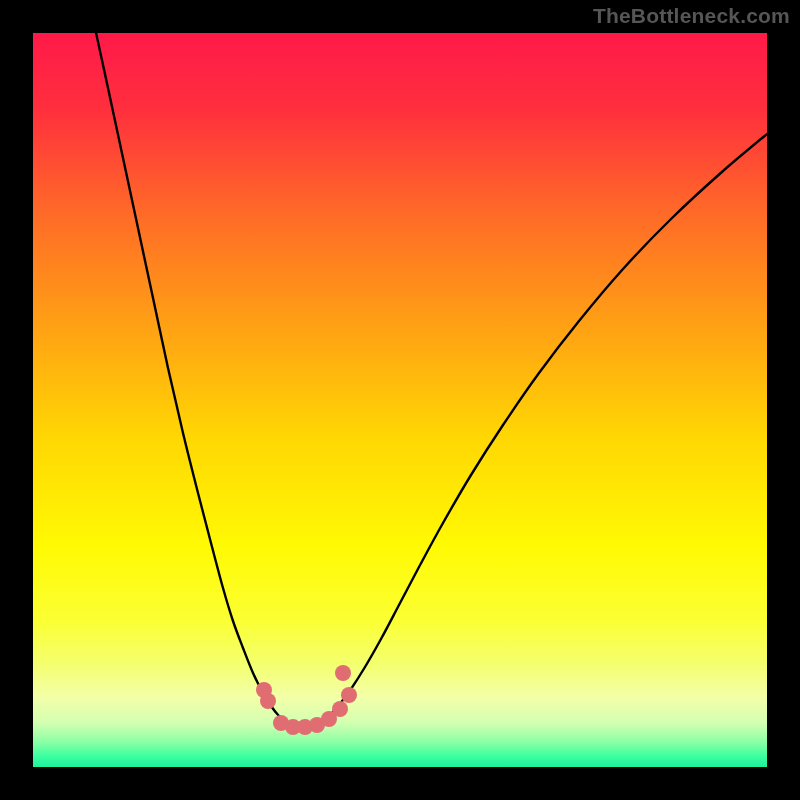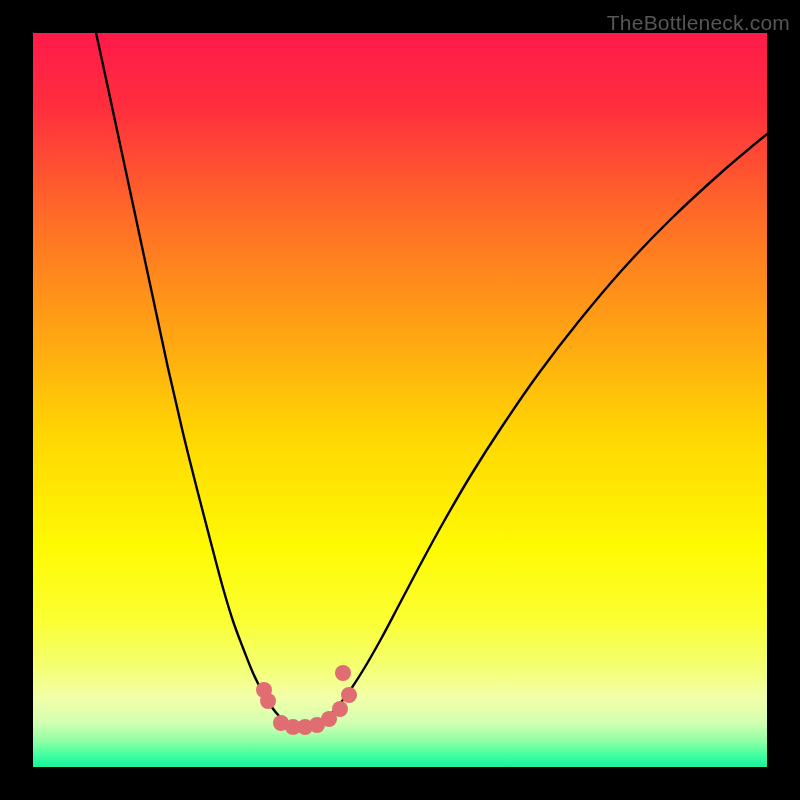--- a/index.html
+++ b/index.html
@@ -17,26 +17,26 @@
     width: 734px;
     height: 734px;
     overflow: hidden;
   }
   .gradient {
     position: absolute;
     left: 0; top: 0; width: 100%; height: 100%;
   }
   .watermark {
     position: absolute;
-    top: 11px;
+    top: 4px;
     right: 10px;
     font-family: Arial, Helvetica, sans-serif;
     font-size: 21px;
     color: #565656;
-    font-weight: 400;
+    font-weight: 700;
     letter-spacing: 0.2px;
   }
   svg.curve {
     position: absolute;
     left: 0; top: 0; width: 100%; height: 100%;
   }
 </style>
 </head>
 <body>
 

